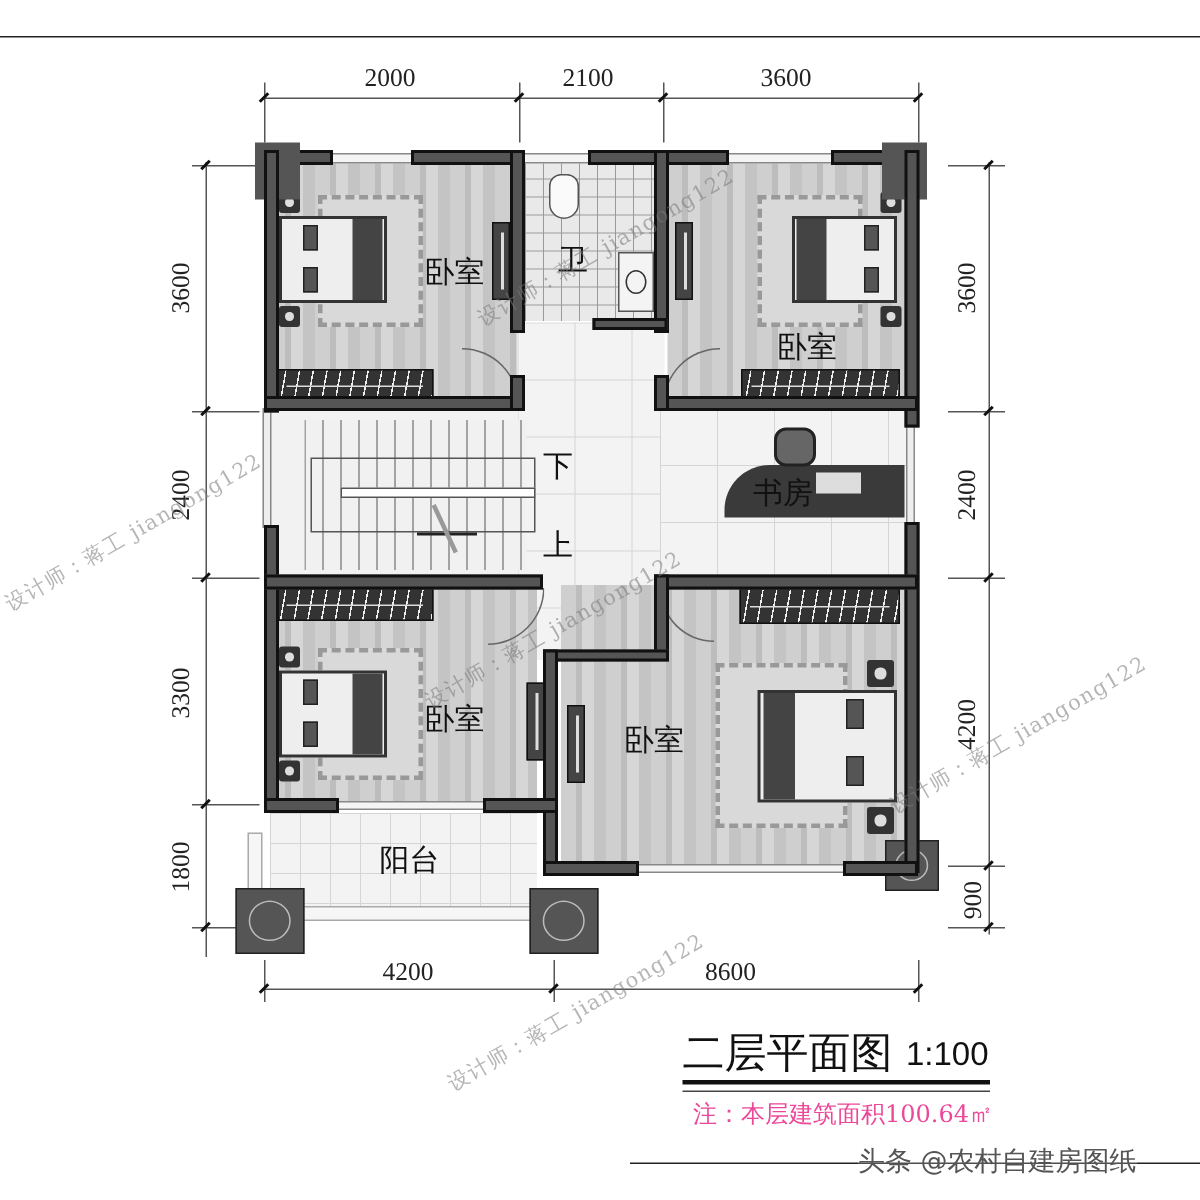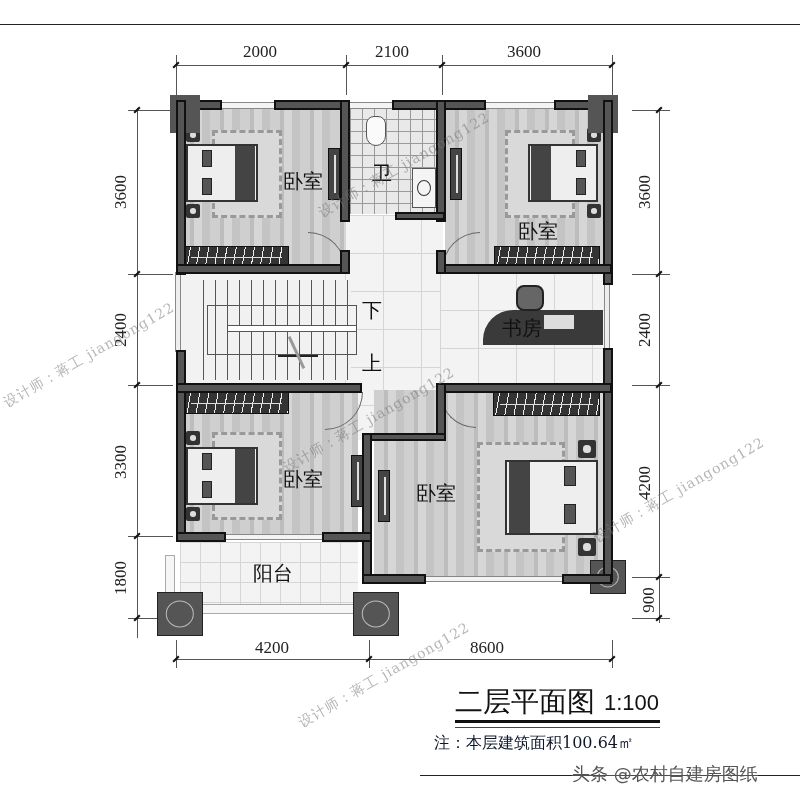--- a/index.html
+++ b/index.html
@@ -28,21 +28,21 @@
   .hang{background:repeating-linear-gradient(100deg,transparent 0 5px,#eee 5px 6px,transparent 6px 9px);}
   .door{border:1px solid #666;border-radius:0 100% 0 0;border-left:none;border-bottom:none;box-sizing:border-box;}
   .col{background:#555;border:1px solid #222;box-sizing:border-box;}
   .col::after{content:"";position:absolute;left:50%;top:50%;width:60%;height:60%;transform:translate(-50%,-50%);border-radius:50%;border:1px solid #bbb;}
   .tv{background:#444;border:1px solid #111;}
   .tv::after{content:"";position:absolute;left:45%;top:12%;width:2px;height:76%;background:#ddd;}
   .stairs{background-color:#f1f1f1;background-image:linear-gradient(90deg,#555 1px,transparent 1px);background-size:12px 100%;}
   .watermark{font-size:14px;color:rgba(120,120,120,0.55);font-family:"DejaVu Serif",serif;white-space:nowrap;transform:rotate(-30deg);transform-origin:left center;letter-spacing:1px;}
   .title{font-size:28px;color:#111;font-family:Liberation Serif, serif;}
   .scale{font-size:22px;color:#111;font-family:"Liberation Sans",sans-serif;}
-  .note{font-size:16px;color:#0f172a;font-family:"DejaVu Serif",serif;}
+  .note{font-size:16px;color:#ec4899;font-family:"DejaVu Serif",serif;margin-left:28px;}
   .source{font-size:18px;color:#555;}
 </style>
 </head>
 <body>
 
 <div class="abs topline"></div>
 
 <div>
   <div class="abs dimline" style="left:176px;top:65px;width:436px;height:1px;"></div>
   <div class="abs dimline" style="left:176px;top:55px;width:1px;height:40px;"></div>

